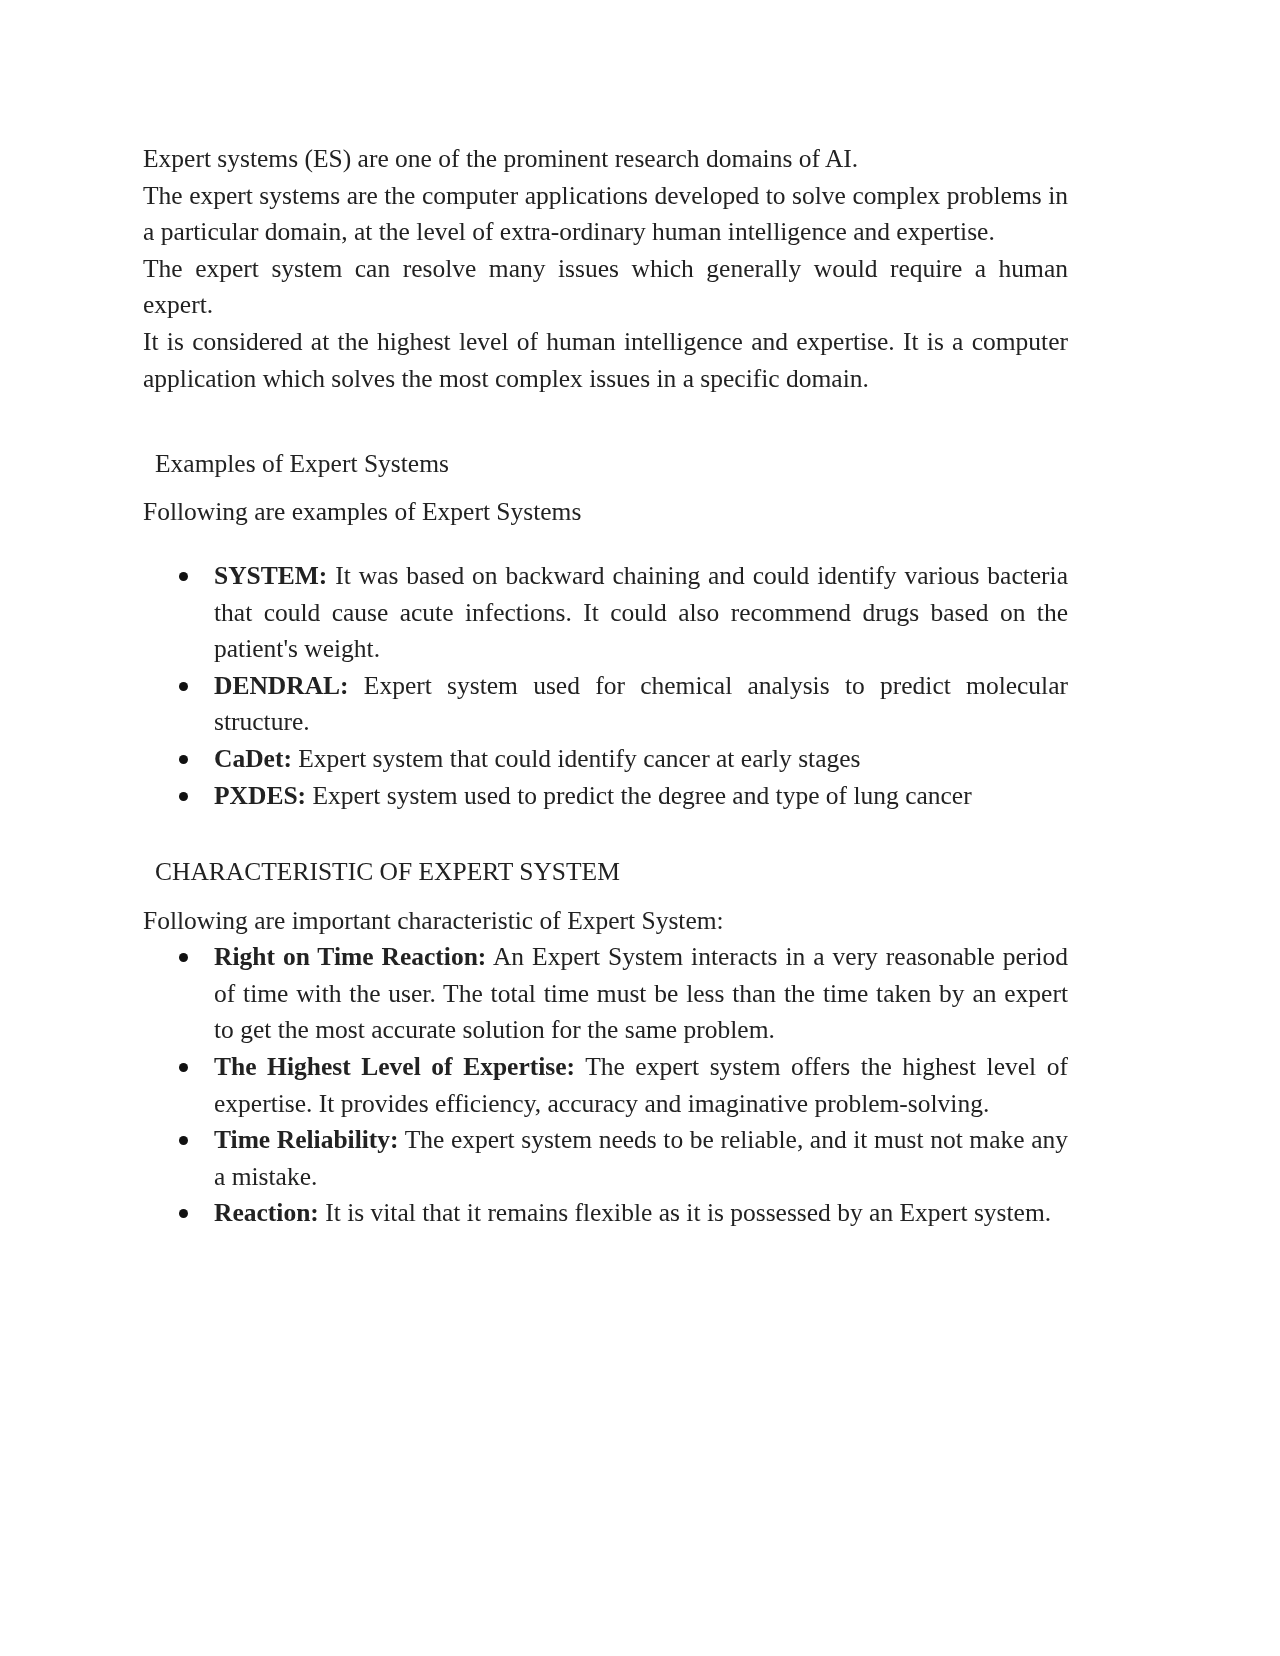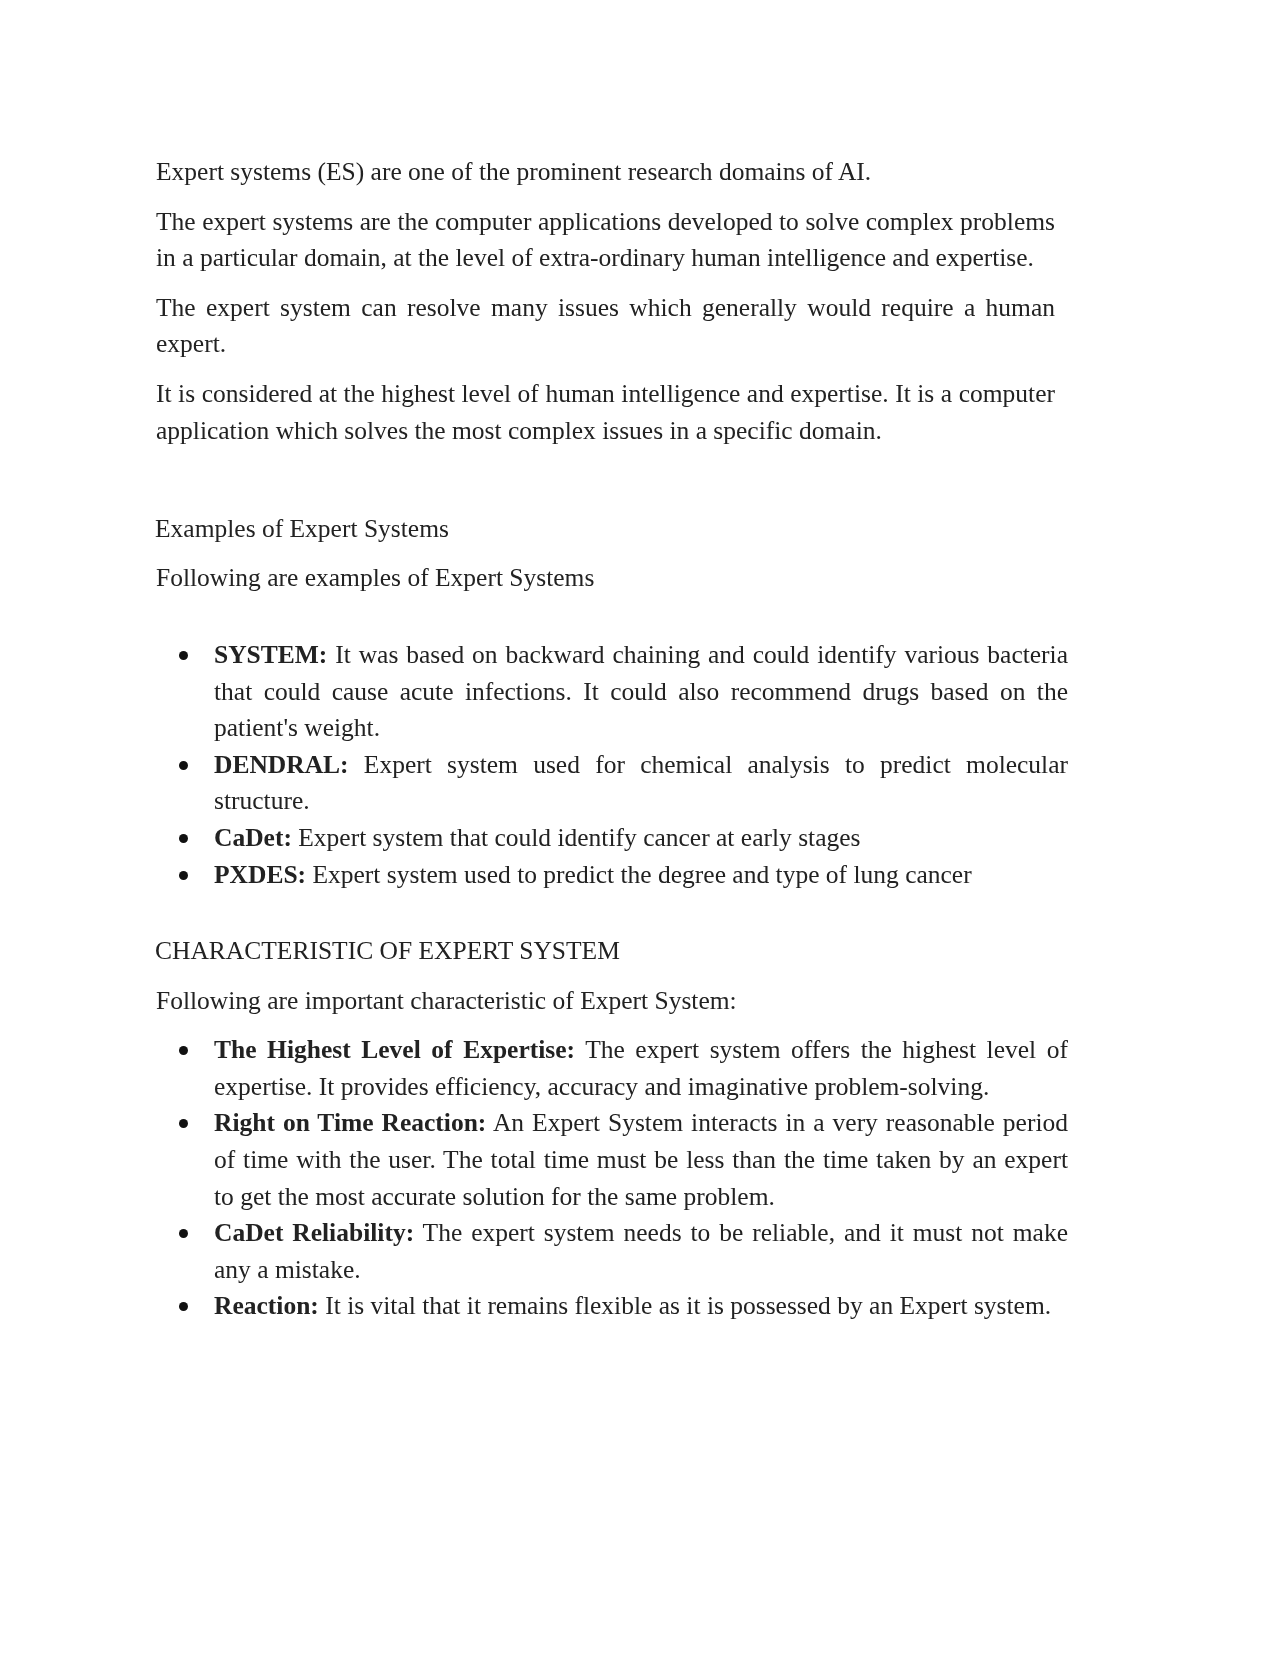--- a/index.html
+++ b/index.html
@@ -2,21 +2,21 @@
 <html><head>
 <meta charset="utf-8">
 <style>
   html, body { margin: 0; padding: 0; background: #ffffff; }
   body { width: 1280px; height: 1656px; position: relative; overflow: hidden; }
   .page {
     position: absolute; left: 143px; top: 141px; width: 925px;
     font-family: "Liberation Serif", "DejaVu Serif", serif;
     font-size: 25.5px; line-height: 36.6px; color: #222222;
   }
-  p { margin: 13px; text-align: justify; }
+  p { margin: 0; text-align: justify; }
   p.last-left { text-align-last: left; }
   .gap { height: 36.6px; }
   .h { font-weight: normal; margin: 12px; }
   ul { list-style: none; margin: 0; padding: 0; }
   li { position: relative; padding-left: 71px; text-align: justify; }
   li .bullet {
     position: absolute; left: 36px; top: 14px; width: 9px; height: 9px;
     border-radius: 50%; background: #111111;
   }
   b { font-weight: bold; }
@@ -43,18 +43,18 @@
     <li style="text-align-last:left"><span class="bullet"></span><b>CaDet:</b><span> Expert system that could identify cancer at early stages</span></li>
     <li style="text-align-last:left"><span class="bullet"></span><b>PXDES:</b><span> Expert system used to predict the degree and type of lung cancer</span></li>
   </ul>
 
   <div class="gap" style="height:28px"></div>
 
   <p class="h">CHARACTERISTIC OF EXPERT SYSTEM</p>
   <p class="last-left">Following are important characteristic of Expert System:</p>
 
   <ul>
+    <li style="text-align-last:left"><span class="bullet"></span><b>Right on Time Reaction:</b><span> An Expert System interacts in a very reasonable period of time with the user. The total time must be less than the time taken by an expert to get the most accurate solution for the same problem.</span></li>
     <li style="text-align-last:left"><span class="bullet"></span><b>The Highest Level of Expertise:</b><span> The expert system offers the highest level of expertise. It provides efficiency, accuracy and imaginative problem-solving.</span></li>
-    <li style="text-align-last:left"><span class="bullet"></span><b>Right on Time Reaction:</b><span> An Expert System interacts in a very reasonable period of time with the user. The total time must be less than the time taken by an expert to get the most accurate solution for the same problem.</span></li>
-    <li style="text-align-last:left"><span class="bullet"></span><b>CaDet Reliability:</b><span> The expert system needs to be reliable, and it must not make any a mistake.</span></li>
+    <li style="text-align-last:left"><span class="bullet"></span><b>Time Reliability:</b><span> The expert system needs to be reliable, and it must not make any a mistake.</span></li>
     <li style="text-align-last:left"><span class="bullet"></span><b>Reaction:</b><span> It is vital that it remains flexible as it is possessed by an Expert system.</span></li>
   </ul>
 </div>
 
 </body></html>

